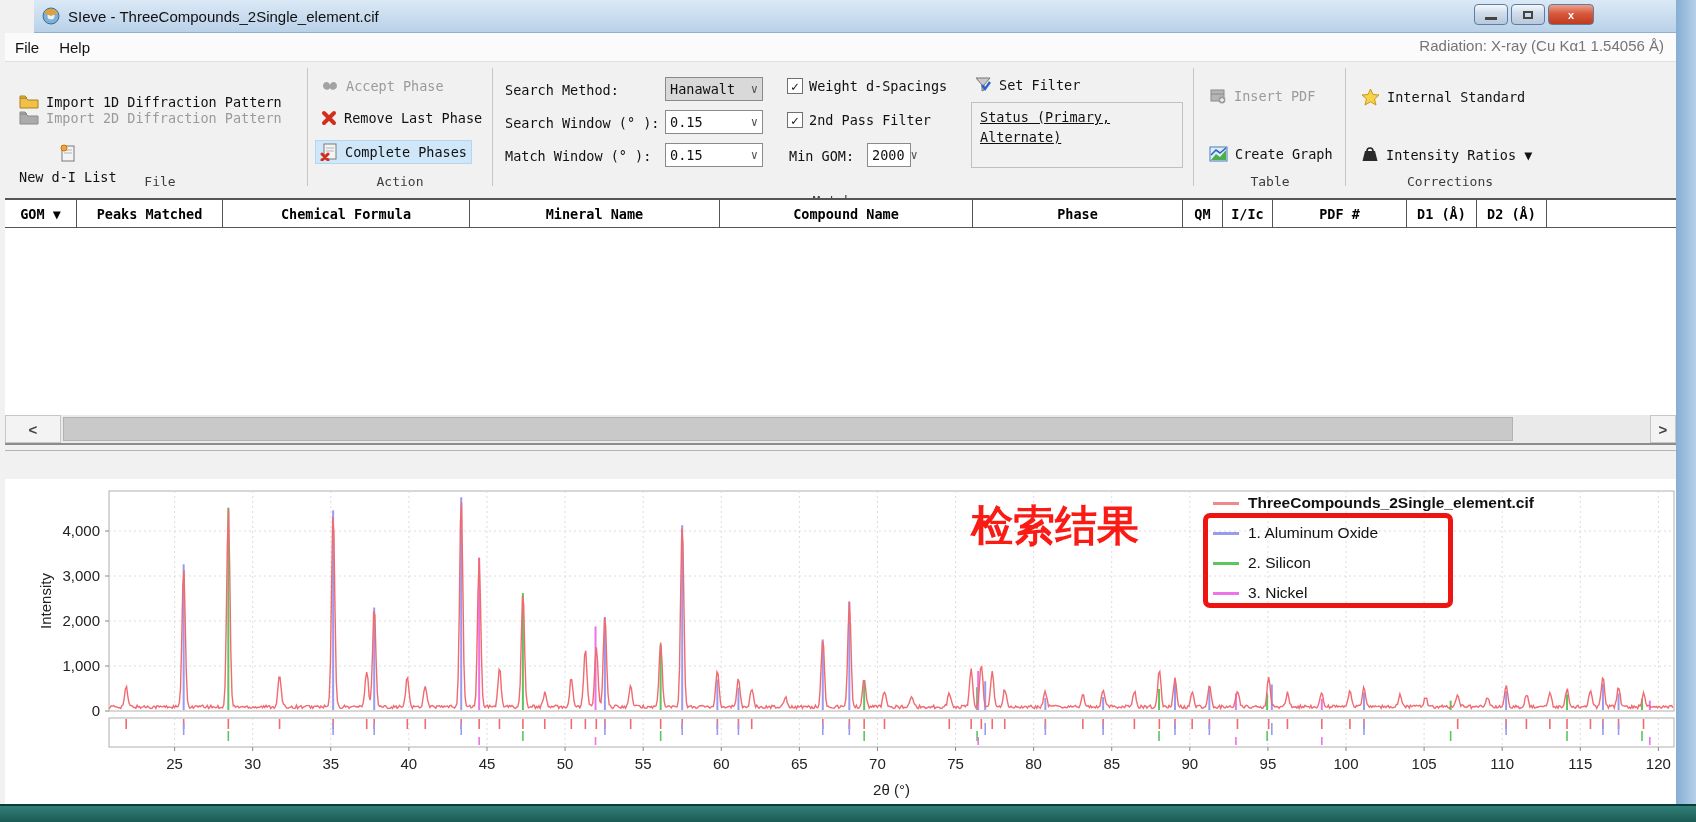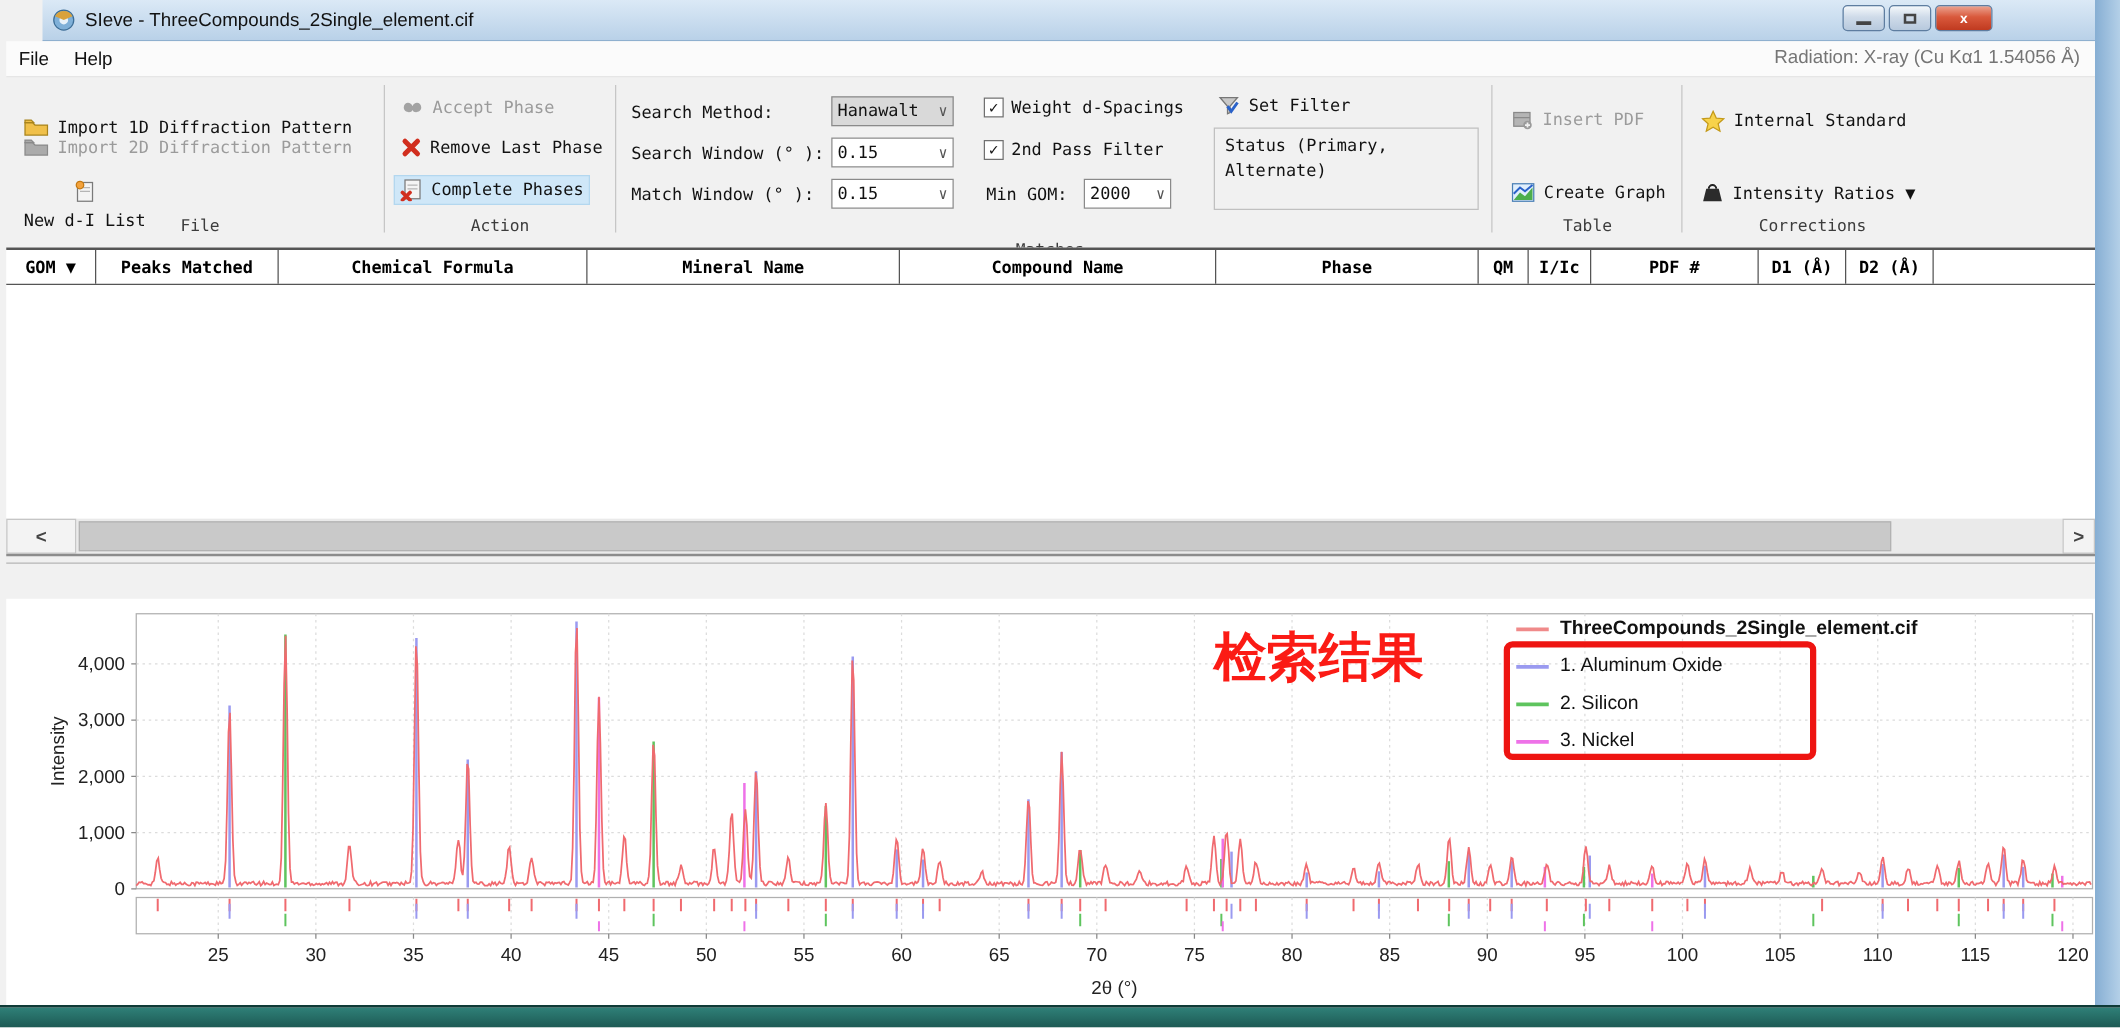--- a/index.html
+++ b/index.html
@@ -180,33 +180,33 @@
 
     <div class="checkrow" style="left:782px; top:16px;">
       <span class="checkbox">✓</span>
       <span>Weight d-Spacings</span>
     </div>
     <div class="checkrow" style="left:782px; top:50px;">
       <span class="checkbox">✓</span>
       <span>2nd Pass Filter</span>
     </div>
     <div class="tlabel" style="left:784px; top:86px;">Min GOM:</div>
-    <div class="combo" style="left:862px; top:81px; width:70px;">
+    <div class="combo" style="left:862px; top:81px; width:44px;">
       <span>2000</span>
       <span class="arrow">∨</span>
     </div>
 
     <div class="tbtn" style="left:965px; top:12px;">
       <svg width="18" height="17">
           <path d="M2 2 L16 2 L10 9 L10 14 L8 15 L8 9 Z" fill="#c9c9c9" stroke="#777"></path>
           <path d="M8 9 L11 13 L16 6" stroke="#2a62c9" stroke-width="2.4" fill="none"></path>
         </svg>
       <span>Set Filter</span>
     </div>
-    <div class="statusbox" style="left:966px; top:40px;">Status (Primary, Alternate)</div>
+    <div class="statusbox" style="left:966px; top:40px;text-decoration:underline;">Status (Primary, Alternate)</div>
     <div class="grouplabel" style="left:780px; width:110px;margin-top:19px;">Matches</div>
     <div class="vsep" style="left:1188px;"></div>
 
     <div class="tbtn disabled" style="left:1200px; top:24px;">
       <svg width="18" height="16">
           <rect x="2" y="2" width="13" height="11" fill="#b5b5b5" stroke="#8a8a8a"></rect>
           <line x1="2" y1="6" x2="15" y2="6" stroke="#8a8a8a"></line>
           <circle cx="13" cy="12" r="3.4" fill="#9a9a9a"></circle>
           <path d="M13 10 L13 14 M11 12 L15 12" stroke="#f0f0f0" stroke-width="1.4"></path>
         </svg>

